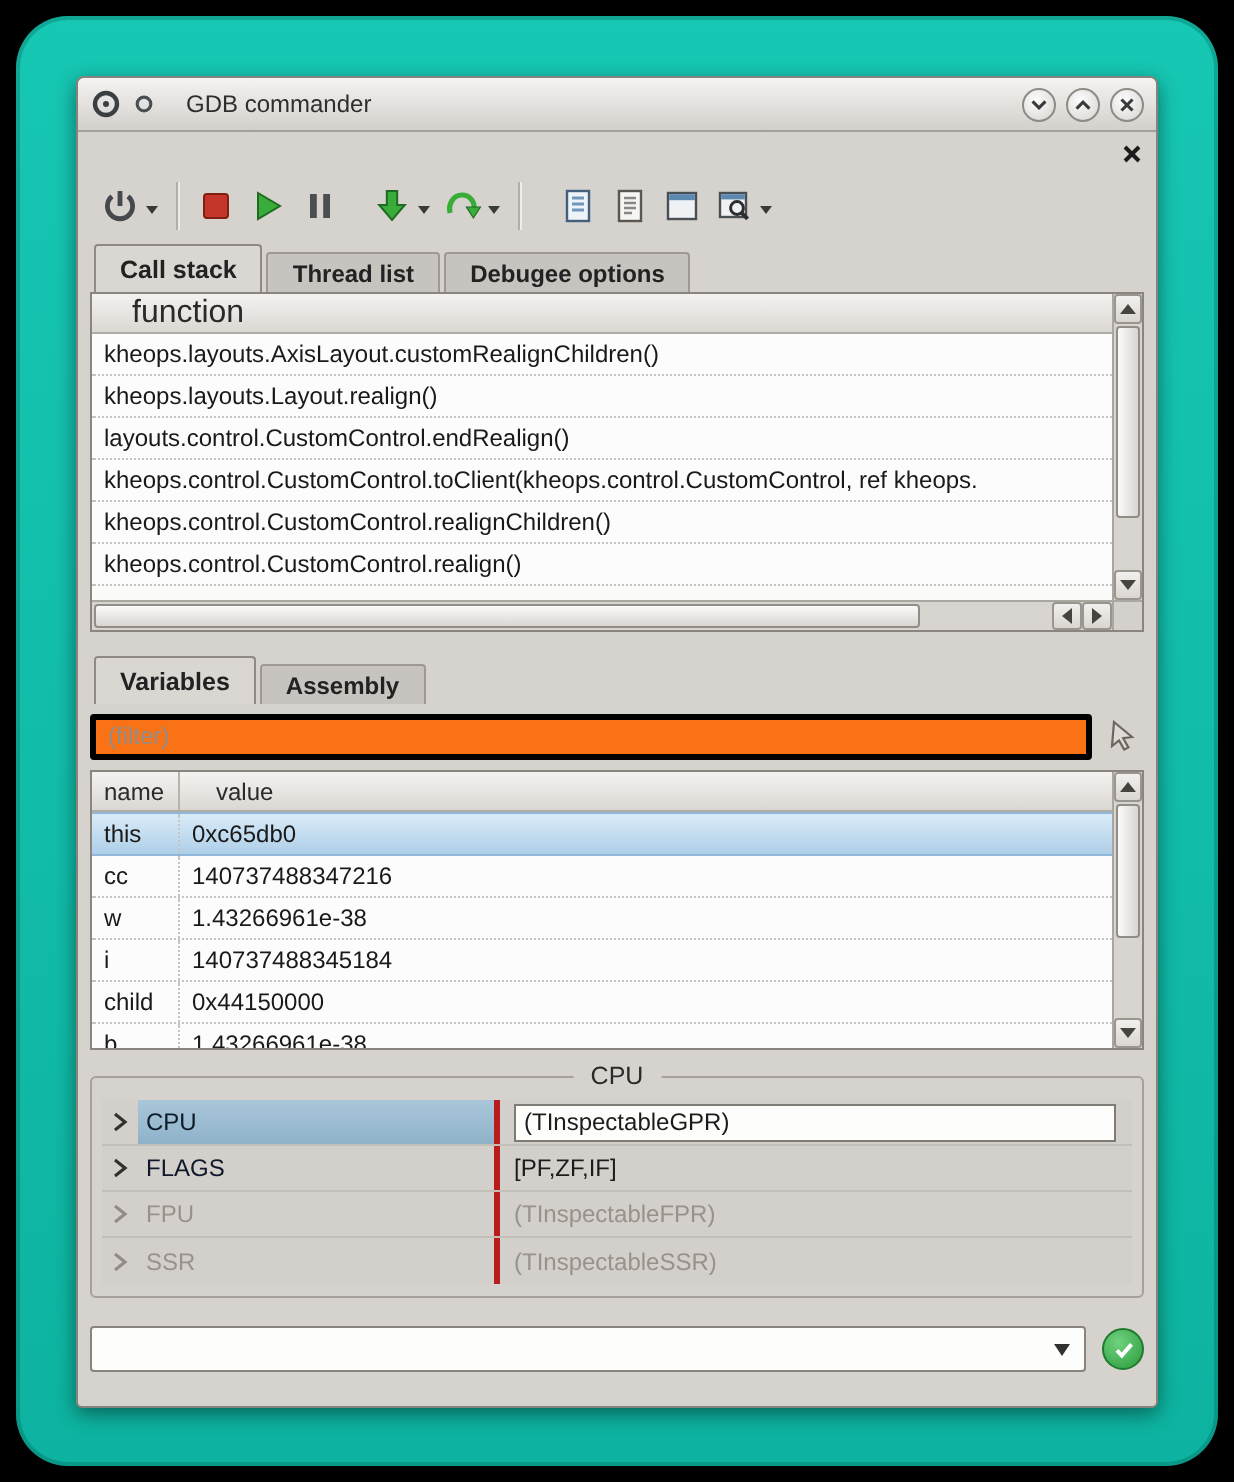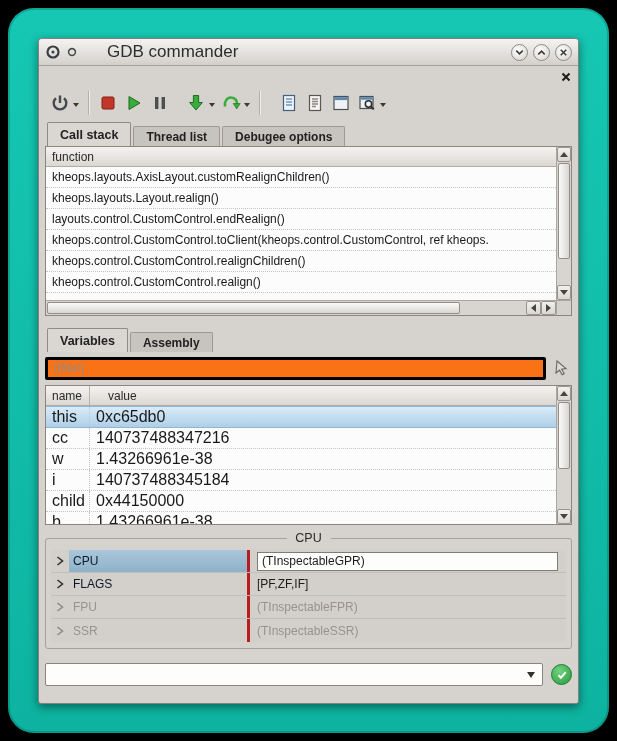--- a/index.html
+++ b/index.html
@@ -9,21 +9,21 @@
            border-radius:26px; background:linear-gradient(#16c7b3,#0db3a0);
            box-shadow:inset 0 0 0 2px rgba(0,70,62,.25); }
   .window { position:absolute; left:30px; top:30px; width:541px; height:666px;
             background:#d6d2ce; border:1px solid #86827c; border-radius:4px 4px 3px 3px;
             box-shadow:0 3px 10px rgba(0,0,0,.45); display:flex; flex-direction:column; overflow:hidden; }
   
   .titlebar { height:27px; flex:0 0 27px; background:linear-gradient(#f5f3f1,#d3d0cc);
               border-bottom:1px solid #a39f99; display:flex; align-items:center; padding:0 6px; }
   .tb-ic { width:16px; height:16px; margin-right:6px; display:inline-flex; }
   .tb-ic.small { width:10px; height:10px; }
-  .title { font-size:17px; color:#2e2e2e; margin-left:24px; }
+  .title { font-size:12px; color:#2e2e2e; margin-left:10px; }
   .tb-spacer { flex:1; }
   .tb-btn { width:17px; height:17px; border-radius:50%; border:1px solid #8e8a84;
             background:radial-gradient(circle at 40% 35%, #fdfdfd, #d6d3cf);
             margin-left:5px; display:inline-flex; align-items:center; justify-content:center; }
   
   .body { flex:1; padding:5px 6px 6px 6px; display:flex; flex-direction:column; overflow:hidden; }
   .dock-head { height:13px; display:flex; justify-content:flex-end; }
   .dock-x { width:12px; height:12px; display:inline-flex; }
   
   .toolbar { height:38px; display:flex; align-items:center; padding:2px 2px; }
@@ -37,21 +37,21 @@
   .tabbar { display:flex; align-items:flex-end; height:24px; padding-left:2px;font-weight:bold; }
   .tab { font-size:12px; color:#222; padding:0 12px; display:flex; align-items:center;
          background:#c7c3be; border:1px solid #9e9a93; border-bottom:none; height:20px;
          border-radius:2px 2px 0 0; margin-right:2px; }
   .tab.active { background:#dad6d2; height:24px; border-color:#8f8b84; font-size:12.5px; }
   
   .panel { background:#fbfbfa; border:1px solid #8a867f; position:relative; overflow:hidden; }
   .cs-panel { height:170px; flex:0 0 170px; }
   .cs-main { position:absolute; left:0; top:0; right:15px; bottom:15px; overflow:hidden; }
   .col-header { height:20px; background:linear-gradient(#f4f2f0,#dbd7d3); border-bottom:1px solid #b0aca6;
-                font-size:12px; color:#2a2a2a; display:flex; align-items:center; padding-left:6px; }
+                font-size:16px; color:#2a2a2a; display:flex; align-items:center; padding-left:20px; }
   .cs-row { height:21px; line-height:20px; font-size:12px; color:#191919; padding-left:6px;
             border-bottom:1px dotted #c4c4c4; white-space:nowrap; overflow:hidden; background:#fcfcfc; }
   
   .vscroll { position:absolute; top:0; right:0; bottom:15px; width:15px; background:#d8d5d1;
              border-left:1px solid #aaa6a0; display:flex; flex-direction:column; }
   .vscroll.full { bottom:0; }
   .hscroll { position:absolute; left:0; right:15px; bottom:0; height:15px; background:#d8d5d1;
              border-top:1px solid #aaa6a0; display:flex; }
   .corner { position:absolute; right:0; bottom:0; width:15px; height:15px; background:#d4d1cd;
             border-left:1px solid #aaa6a0; border-top:1px solid #aaa6a0; }
@@ -74,21 +74,21 @@
                   font-family:"Liberation Sans", sans-serif; }
   .filter-input::placeholder { color:#8d8d8d; }
   .filter-ic { width:22px; height:20px; display:inline-flex; justify-content:center; margin-left:4px; }
   
   .vars-panel { height:140px; flex:0 0 140px; margin-top:4px; }
   .vars-main { position:absolute; left:0; top:0; right:15px; bottom:0; overflow:hidden; }
   .vh-row { display:flex; height:20px; background:linear-gradient(#f4f2f0,#dbd7d3); border-bottom:1px solid #b0aca6;gap:12px; }
   .vh-cell { font-size:12px; color:#2a2a2a; display:flex; align-items:center; padding-left:6px; }
   .vh-name { width:44px; border-right:1px solid #b7b3ad; }
   .var-row { display:flex; height:21px; border-bottom:1px dotted #c4c4c4; background:#fcfcfc; }
-  .var-cell { font-size:16px; color:#191919; display:flex; align-items:center; padding-left:6px;
+  .var-cell { font-size:12px; color:#191919; display:flex; align-items:center; padding-left:6px;
               white-space:nowrap; overflow:hidden; }
   .vc-name { width:44px; border-right:1px dotted #c4c4c4; }
   .vc-val { flex:1; }
   .var-row.selected { background:linear-gradient(#d9ebf8,#aecfe8); border-top:1px solid #8fb8d8;
                       border-bottom:1px solid #8fb8d8; height:22px; }
   
   .cpu-box { margin-top:13px; border:1px solid #a6a29b; border-radius:3px; position:relative;
              padding:11px 5px 6px 5px; }
   .legend { position:absolute; top:-8px; left:50%; transform:translateX(-50%); background:#d6d2ce;
             padding:0 9px; font-size:12.5px; color:#2a2a2a; }

